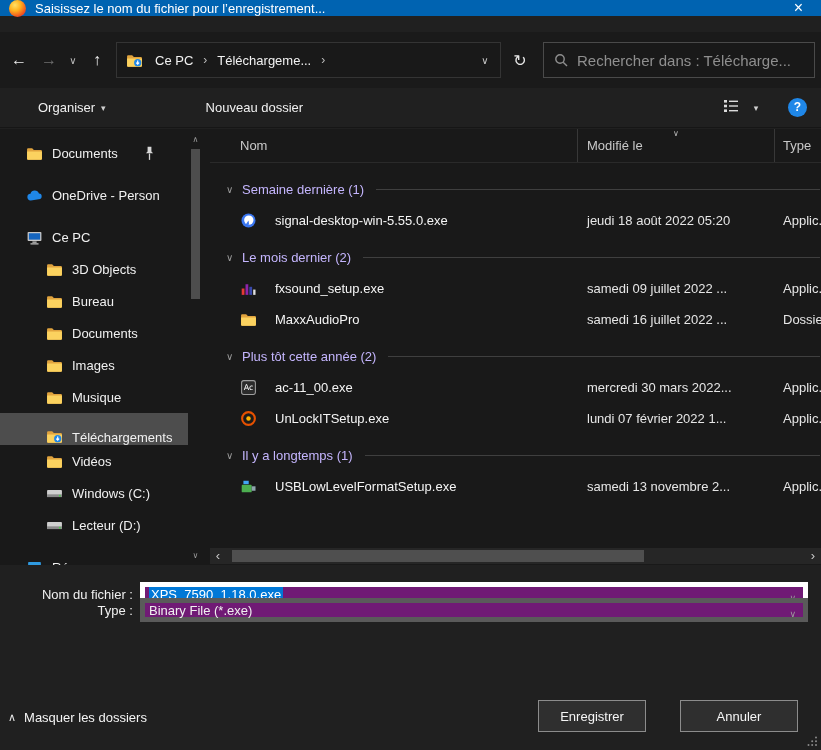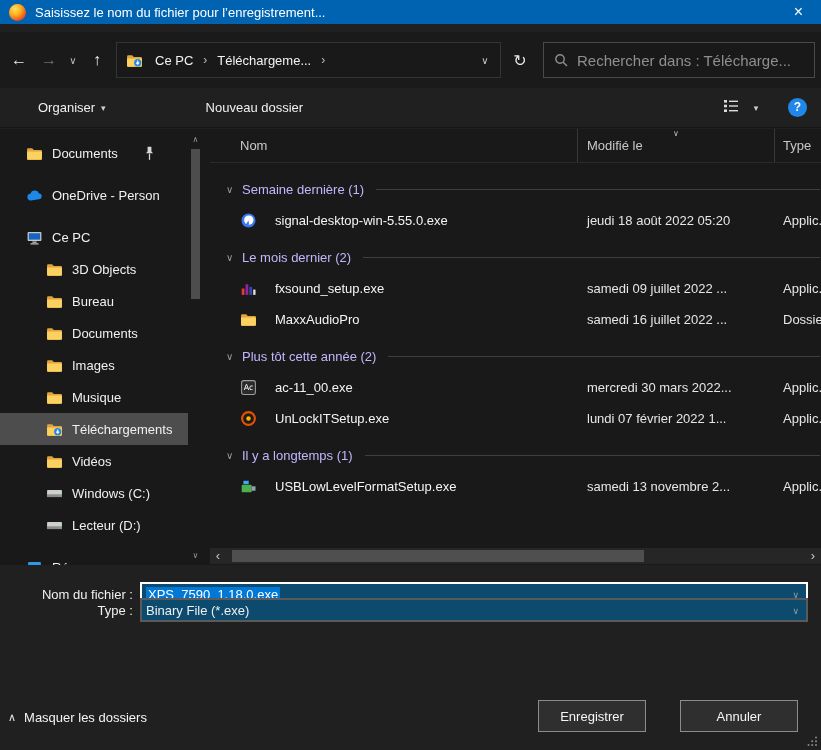--- a/index.html
+++ b/index.html
@@ -2,21 +2,21 @@
 <html style="--titlebar: #0063b1; --selection: #0078d7;"><head>
 <meta charset="utf-8">
 <style>
   * { margin:0; padding:0; box-sizing:border-box; }
   html,body { width:821px; height:750px; }
   body { font-family:"Liberation Sans", sans-serif; font-size:13px; color:#f0f0f0;
          background:#202020; overflow:hidden; }
   .window { position:relative; width:821px; height:750px; background:#202020; overflow:hidden; }
 
   
-  .titlebar { position:absolute; top:0; left:0; right:0; height:24px;
+  .titlebar { position:absolute; top:0; left:0; right:0; height:16px;
               background:var(--titlebar,#0063b1); display:flex; align-items:center; padding-left:9px; }
   .app-icon { width:17px; height:17px; border-radius:50%; flex:none; margin-right:9px;
               background:radial-gradient(circle at 35% 30%, #ffe066 0%, #ffb31f 35%, #f0541f 70%, #c2185b 100%); }
   .title-text { flex:1; color:#fff; white-space:nowrap; overflow:hidden; }
   .close-btn { width:45px; height:32px; border:none; background:transparent; color:#fff;
                font-size:16px; line-height:30px; text-align:center; }
 
   
   .navbar { position:absolute; top:32px; left:0; right:0; height:56px; background:#1a1a1a;
             display:flex; align-items:center; padding:0 6px 0 4px; }
@@ -58,21 +58,21 @@
   
   .main { position:absolute; top:129px; left:0; right:0; height:436px; background:#191919;
           display:flex; overflow:hidden; }
 
   
   .sidebar { width:210px; flex:none; position:relative; padding-top:8px; overflow:hidden; }
   .side-section { margin-bottom:10px; }
   .side-item { height:32px; width:188px; display:flex; align-items:center; gap:9px;
                padding-left:26px; white-space:nowrap; }
   .side-item.indent { padding-left:46px; }
-  .side-item.selected { background:#4d4d4d; }
+  .side-item.selected { background:#4d4d4d;align-items:flex-end; }
   .side-label { overflow:hidden; }
   .icon-box { width:17px; height:17px; flex:none; }
   .icon-box svg { width:17px; height:17px; display:block; }
   .pin-box { margin-left:14px; }
   .vscroll { position:absolute; left:189px; top:4px; bottom:4px; width:13px; }
   .vscroll .arrow { position:absolute; left:0; width:13px; height:12px; border:none;
                     background:transparent; color:#9a9a9a; font-size:8px; text-align:center; padding:0; }
   .vscroll .arrow.up { top:0; }
   .vscroll .arrow.down { bottom:0; }
   .vscroll .thumb { position:absolute; left:2px; top:16px; width:9px; height:150px; background:#4d4d4d; }
@@ -103,21 +103,21 @@
                     font-size:13px; line-height:14px; padding:0; }
   .hscroll .track { flex:1; height:12px; position:relative; }
   .hscroll .thumb { position:absolute; left:6px; top:0; width:412px; height:12px; background:#4f4f4f; }
 
   
   .footer { position:absolute; top:565px; left:0; right:0; bottom:0; background:#202020; }
   .field-row { position:absolute; left:0; display:flex; align-items:center; height:24px; }
   .field-row.fname { top:17px; }
   .field-row.ftype { top:33px; }
   .field-label { width:140px; text-align:right; padding-right:7px; color:#f0f0f0; flex:none; }
-  .combo { width:668px; height:24px; background:#0c4a6e; border:2px solid #ffffff;
+  .combo { width:668px; height:24px; background:#701a75; border:5px solid #ffffff;
            display:flex; align-items:center; padding:0 22px 0 4px; position:relative; }
   .combo.dim { border-color:#5a5a5a; }
   .combo-chevron { position:absolute; right:7px; top:6px; color:#9e9e9e; font-size:9px; }
   .selected-text { background:var(--selection,#0078d7); color:#fff; padding:0 2px; white-space:nowrap; }
   .combo-text { color:#f0f0f0; white-space:nowrap; }
   .save-btn, .cancel-btn { position:absolute; top:135px; height:32px; background:#2f2f2f;
            border:1px solid #8c8c8c; color:#f5f5f5; font-size:13px;
            font-family:"Liberation Sans",sans-serif; }
   .save-btn { left:538px; width:108px; }
   .cancel-btn { left:680px; width:118px; }

